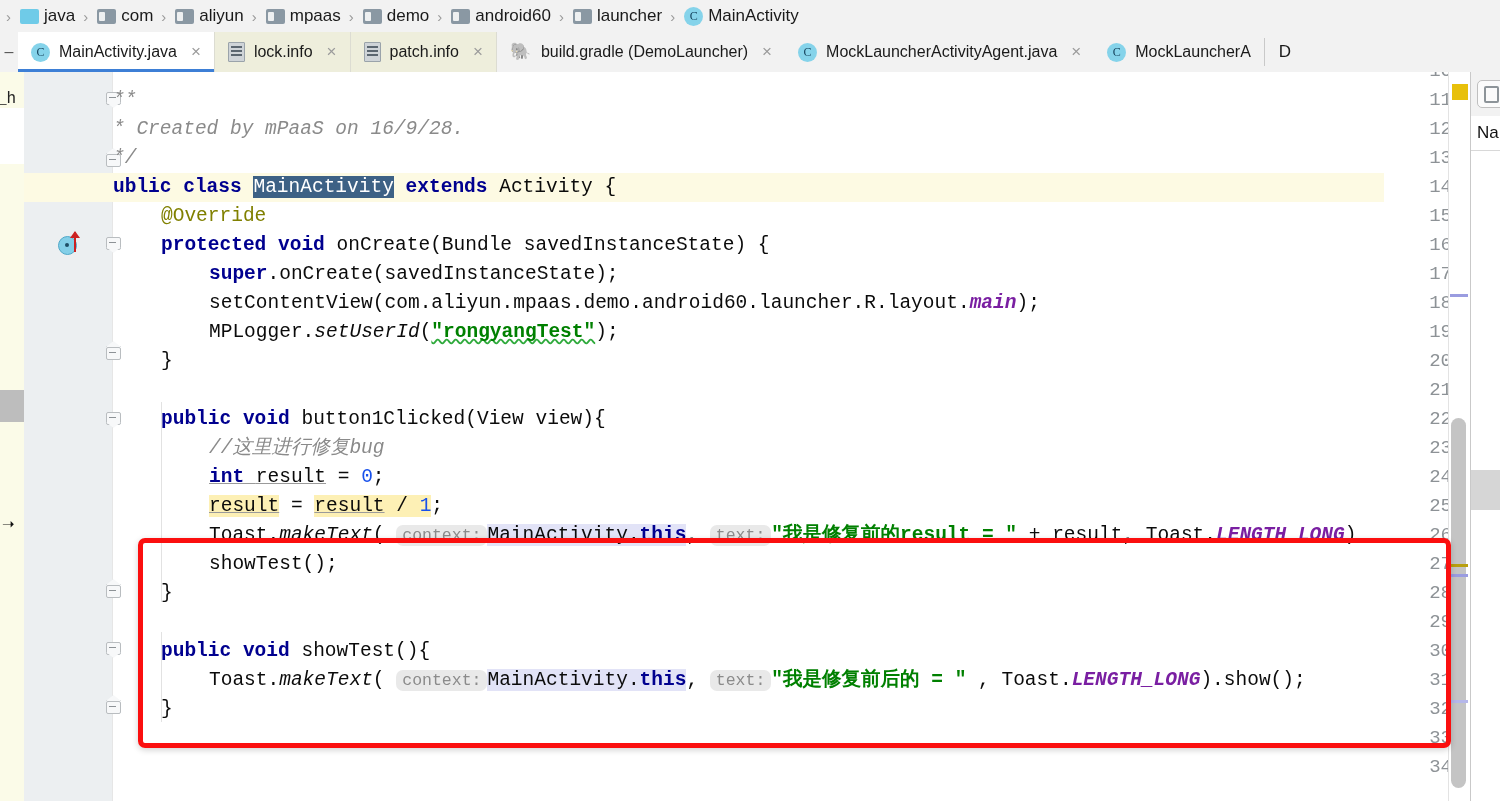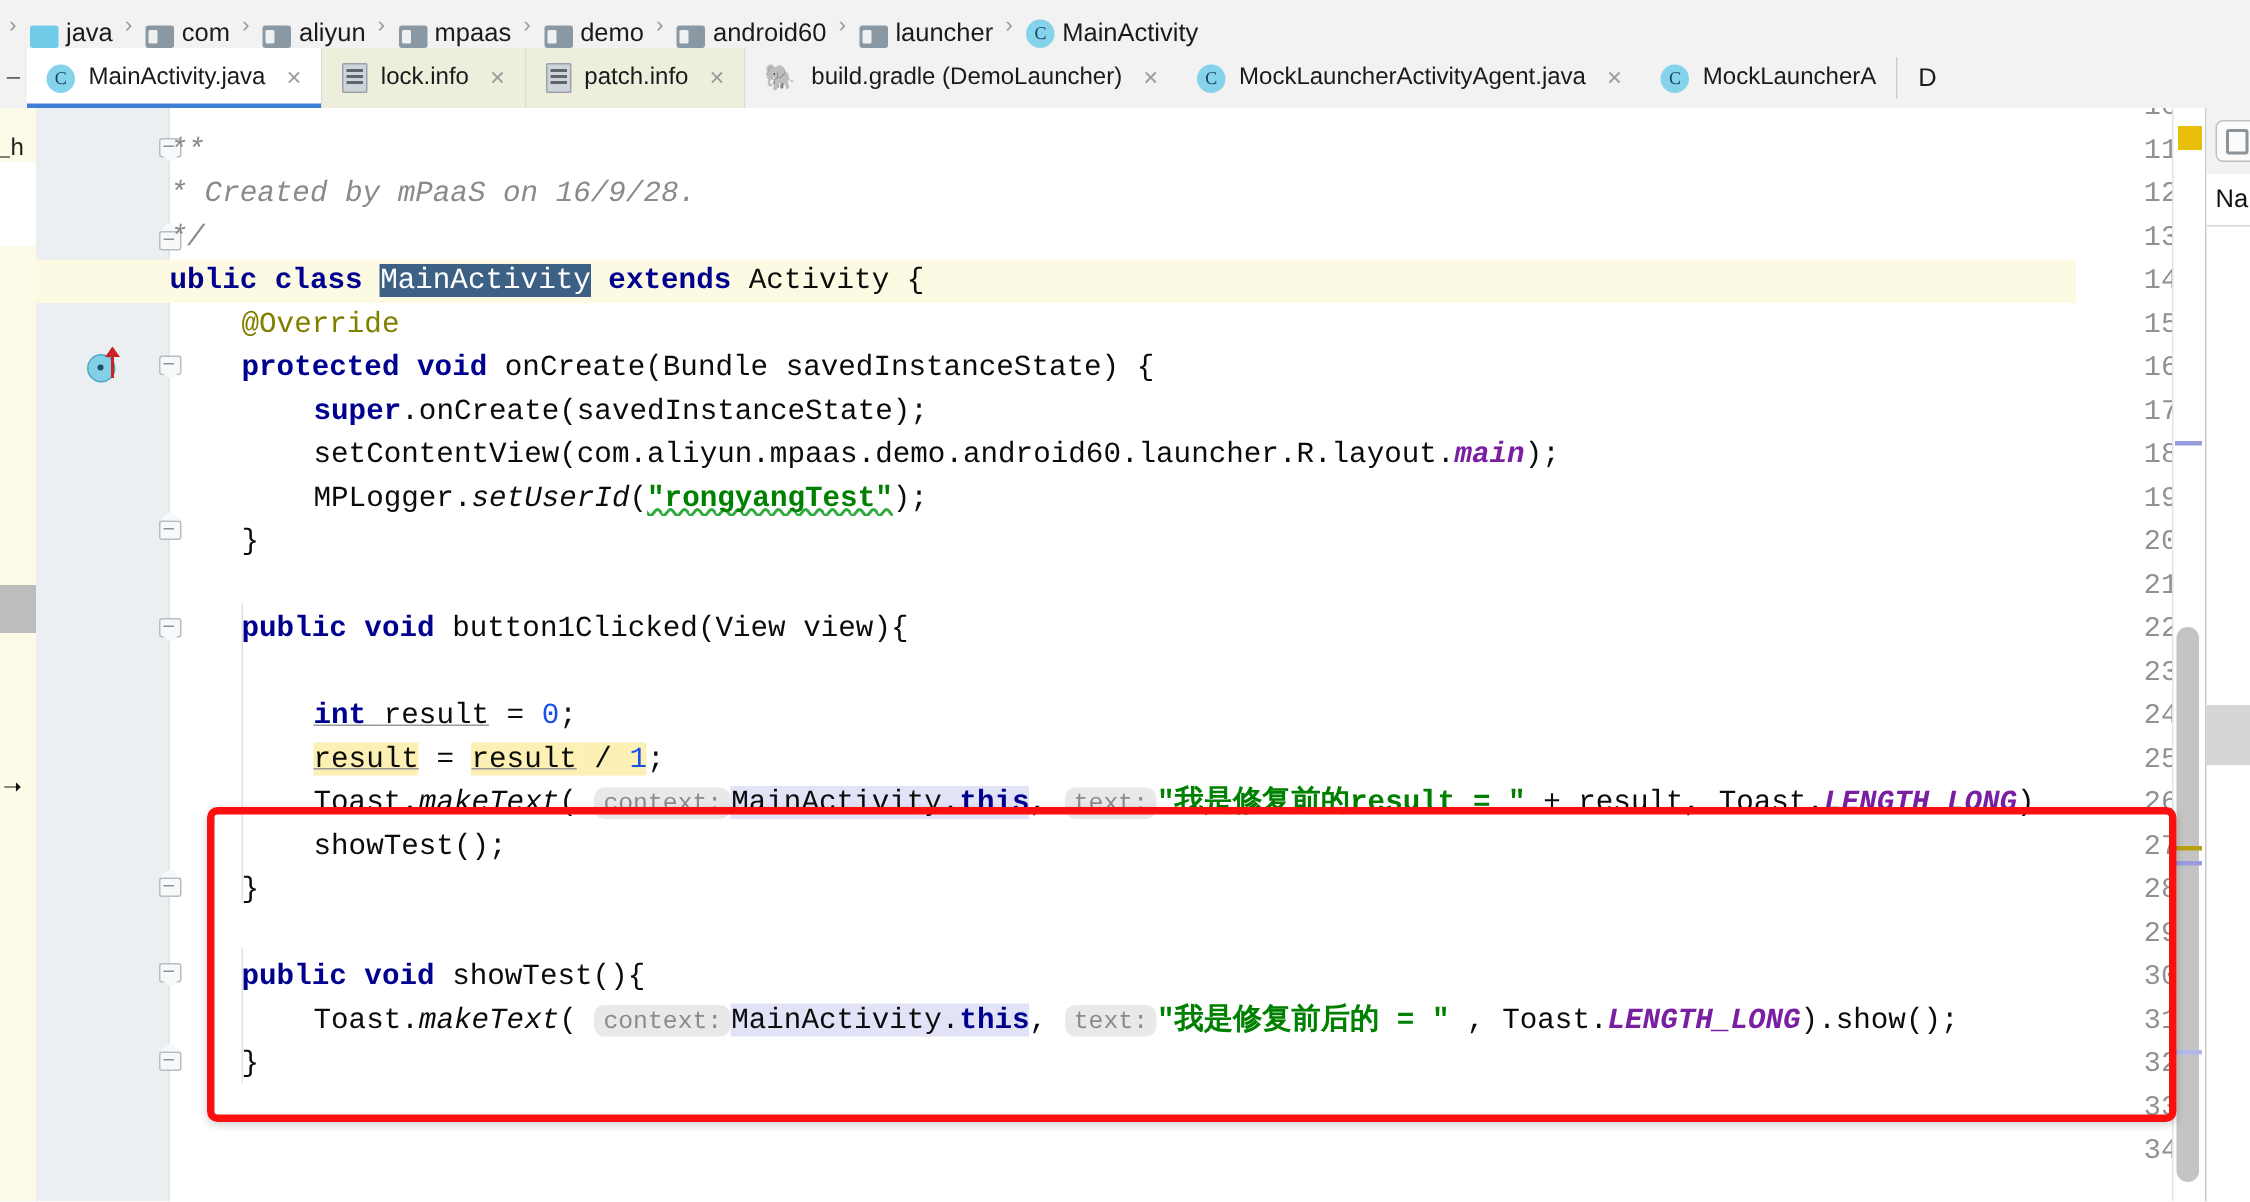--- a/index.html
+++ b/index.html
@@ -12,21 +12,21 @@
   .app{position:relative;width:1500px;height:801px;overflow:hidden;}
 
   
   .breadcrumb-bar{
     position:absolute;left:0;top:0;width:1500px;height:32px;
     background:#f2f2f2;border-bottom:1px solid #c9c9c9;
     display:flex;align-items:center;
     font-size:17px;color:#1a1a1a;
     white-space:nowrap;overflow:hidden;
   }
-  .crumb{display:flex;align-items:flex-end;height:32px;padding:0 2px 0 4px;}
+  .crumb{display:flex;align-items:center;height:32px;padding:0 2px 0 4px;}
   .crumb-sep{color:#9a9a9a;font-size:15px;padding:0 5px 0 6px;}
   .crumb-label{padding-left:5px;}
   .ico-folder{
     width:19px;height:15px;border-radius:2px;position:relative;display:inline-block;
     background:#8a98a3;
   }
   .ico-folder:before{
     content:"";position:absolute;left:2px;top:3px;width:6px;height:9px;
     background:#ffffff;opacity:.85;border-radius:1px;
   }
@@ -456,20 +456,21 @@
       <div class="line" style="top:188px;left:96px;"><span class="kw">super</span><span>.onCreate(savedInstanceState);</span></div>
 
       <div class="line" style="top:217px;left:96px;"><span>setContentView(com.aliyun.mpaas.demo.android60.launcher.R.layout.</span><span class="stat">main</span><span>);</span></div>
 
       <div class="line" style="top:246px;left:96px;"><span>MPLogger.</span><span class="meth">setUserId</span><span>(</span><span class="str sqgl">"rongyangTest"</span><span>);</span></div>
 
       <div class="line" style="top:275px;left:48px;"><span>}</span></div>
 
       <div class="line" style="top:333px;left:48px;"><span class="kw">public void </span><span>button1Clicked(View view){</span></div>
 
+      <div class="line" style="top:362px;left:96px;"><span class="cm">//这里进行修复bug</span></div>
 
       <div class="line" style="top:391px;left:96px;"><span class="kw uline">int </span><span class="uline">result</span><span> = </span><span class="num">0</span><span>;</span></div>
 
       <div class="line" style="top:420px;left:96px;"><span class="fld uline">result</span><span> = </span><span class="fld uline">result</span><span class="fld"> / </span><span class="fld num">1</span><span>;</span></div>
 
       <div class="line" style="top:449px;left:96px;"><span>Toast.</span><span class="meth">makeText</span><span>( </span><span class="hint">context:</span><span class="thishl">MainActivity.</span><span class="kw thishl">this</span><span>, </span><span class="hint">text:</span><span class="str">"我是修复前的result = "</span><span> + result, Toast.</span><span class="stat">LENGTH_LONG</span><span>)</span></div>
 
       <div class="line" style="top:478px;left:96px;"><span>showTest();</span></div>
 
       <div class="line" style="top:507px;left:48px;"><span>}</span></div>

